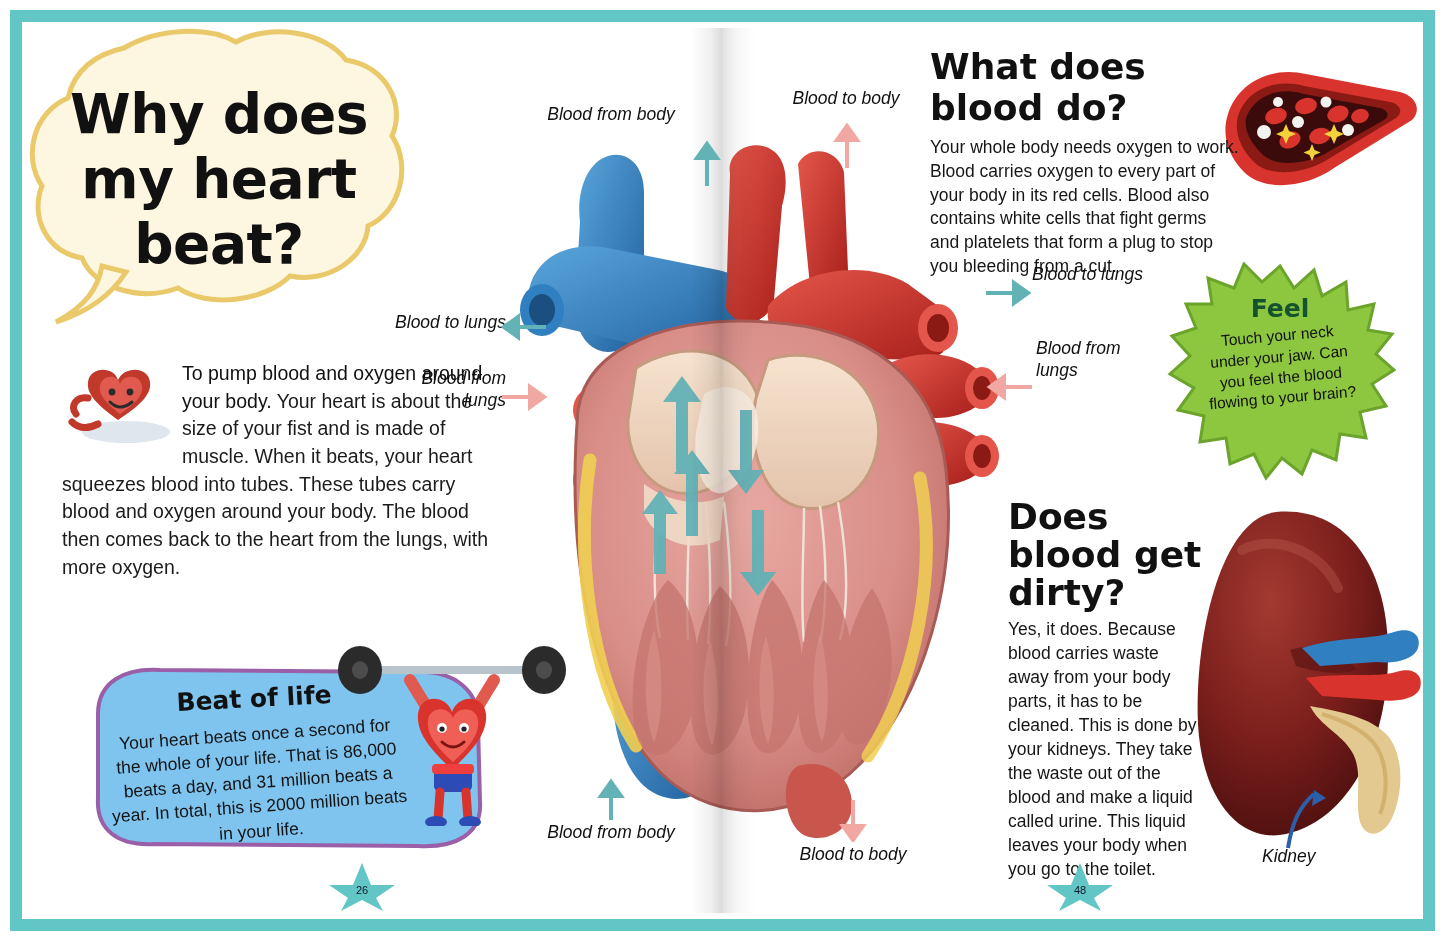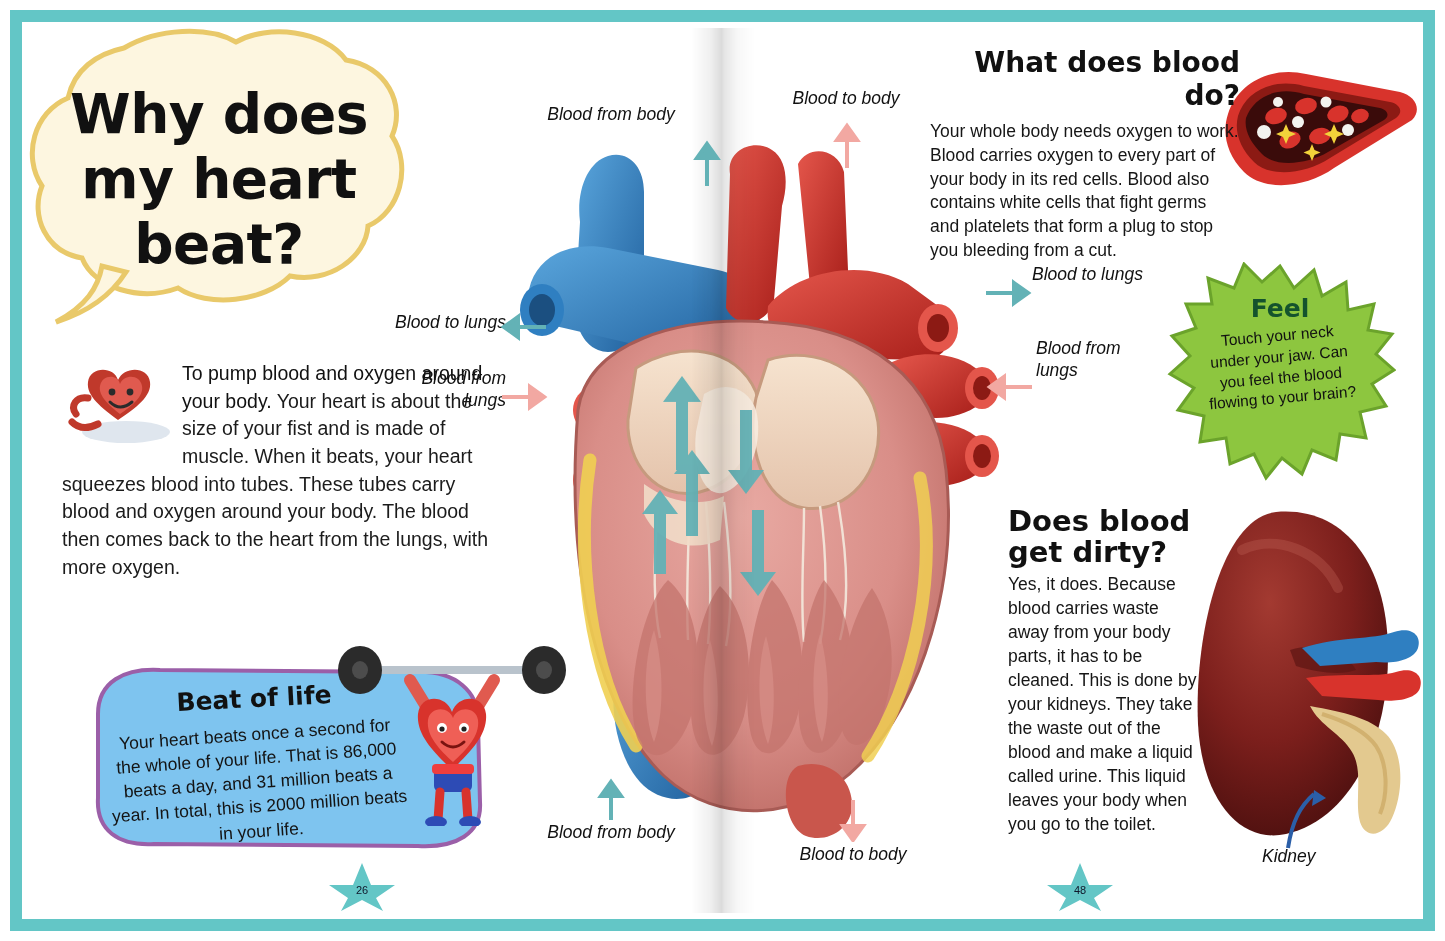--- a/index.html
+++ b/index.html
@@ -177,21 +177,21 @@
     font-weight: bold;
     color: #111;
   }
   .sec-blood-do {
     position: absolute;
     left: 930px;
     top: 46px;
     width: 310px;
     z-index: 4;
   }
-  .sec-blood-do h2 { margin: 0 0 8px 0; font-size: 28px; text-align: right; }
+  .sec-blood-do h2 { margin: 0 0 8px 0; font-size: 36px; }
   .sec-blood-do p { margin: 0; font-size: 17.5px; line-height: 1.36; color: #161616; }
 
   .vessel-art {
     position: absolute;
     left: 1214px;
     top: 58px;
     width: 208px;
     height: 150px;
     z-index: 3;
   }
@@ -227,21 +227,21 @@
     transform: rotate(-5deg);
   }
 
   .sec-dirty {
     position: absolute;
     left: 1008px;
     top: 498px;
     width: 196px;
     z-index: 4;
   }
-  .sec-dirty h2 { margin: 8px 0 6px 0; font-size: 29px; line-height: 1.06; }
+  .sec-dirty h2 { margin: 0 0 6px 0; font-size: 36px; line-height: 1.06; }
   .sec-dirty p { margin: 0; font-size: 17.5px; line-height: 1.37; color: #161616; }
 
   .kidney-art {
     position: absolute;
     left: 1180px;
     top: 500px;
     width: 250px;
     height: 360px;
     z-index: 3;
   }

